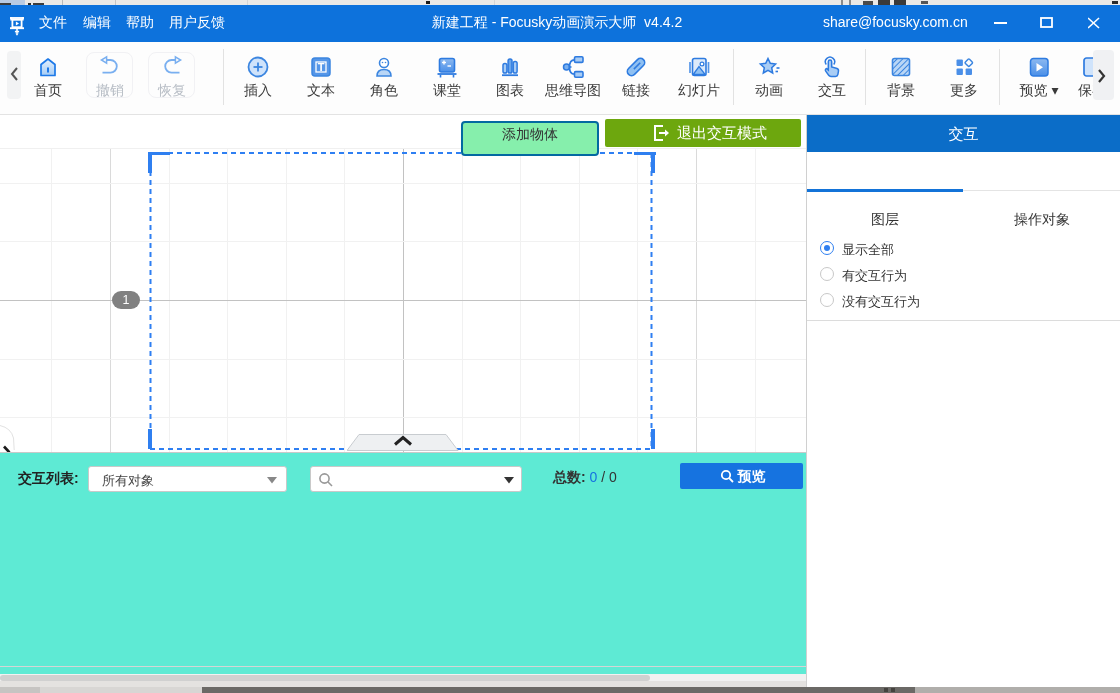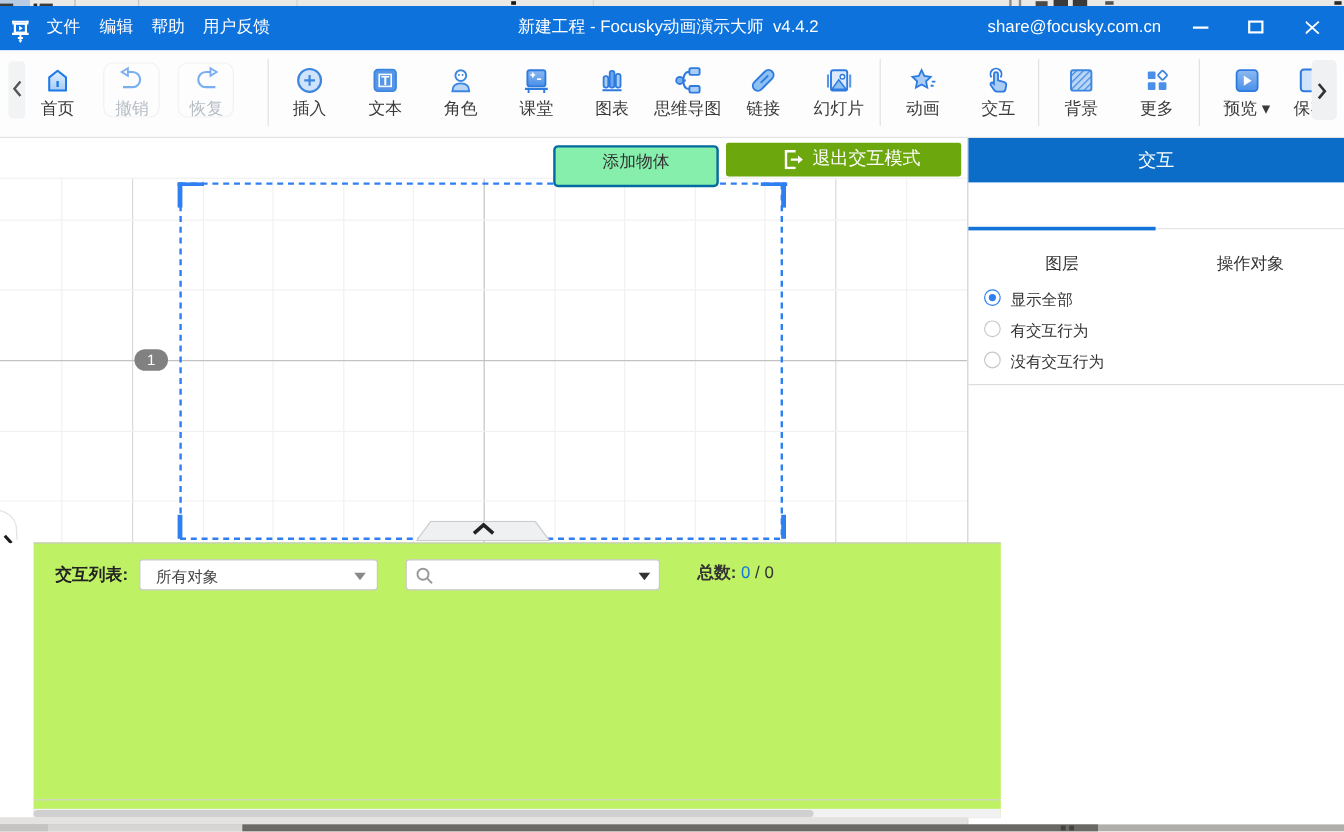--- a/index.html
+++ b/index.html
@@ -44,21 +44,21 @@
   #rp-underline { position:absolute; left:0; top:74px; width:156px; height:3px; background:#1373d8; }
   #rp-search { position:absolute; left:12px; top:89px; width:199px; height:26px; border:1px solid #c6c6c6; border-radius:3px; background:#fff; overflow:hidden; }
   #rp-search .ph { position:absolute; left:26px; top:6px; font-size:12.5px; color:#b0b0b0; white-space:nowrap; }
   .radio { position:absolute; left:13px; width:14px; height:14px; border:1px solid #c8c8c8; border-radius:50%; background:#fff; }
   .radio.sel { border-color:#2f7ff0; }
   .radio.sel::after { content:""; position:absolute; left:3px; top:3px; width:6px; height:6px; background:#2f7ff0; border-radius:50%; }
   .rlabel { position:absolute; left:35px; font-size:13px; color:#333; }
   #rp-line { position:absolute; left:0; top:205px; width:313px; height:1px; background:#dcdcdc; }
 
   
-  #bottompanel { left:0; top:452px; width:806px; height:229px; background:#bef264; border-top:1px solid #c9c9c9;margin-left:28px; }
+  #bottompanel { left:0; top:452px; width:806px; height:229px; background:#5eead4; border-top:1px solid #c9c9c9; }
   #bp-list-lbl { position:absolute; left:18px; top:17px; font-size:14px; font-weight:bold; color:#222; }
   .bp-box { position:absolute; top:13px; height:26px; border:1px solid #c9c9c9; border-radius:3px; background:#fff; overflow:hidden; }
   #bp-total { position:absolute; left:553px; top:16px; font-size:14px; color:#333; font-weight:bold; }
   #bp-preview { position:absolute; left:680px; top:10px; width:123px; height:26px; background:#1673e0; border-radius:2px; color:#fff; font-size:14px; text-align:center; line-height:26px; font-weight:bold; }
   #bp-header { position:absolute; left:0px; top:48px; width:806px; height:30px; background:#eaeaf0; }
   #bp-header span { position:absolute; top:6px; font-size:14px; font-weight:bold; color:#333; }
   #bp-bottomline { position:absolute; left:0; top:213px; width:806px; height:1px; background:#d5d5d5; }
   #bp-scroll { position:absolute; left:0; top:221px; width:806px; height:8px; background:#f1f1f1; }
   #bp-thumb { position:absolute; left:0; top:1px; width:650px; height:6px; background:#d0d0d0; border-radius:3px; }
 
@@ -541,20 +541,27 @@
   <div class="bp-box" style="left:310px;width:212px">
     <svg style="position:absolute;left:7px;top:5px" width="16" height="16" viewBox="0 0 16 16">
       <circle cx="6.5" cy="6.5" r="4.6" fill="none" stroke="#999" stroke-width="1.6"></circle>
       <line x1="10" y1="10" x2="14" y2="14" stroke="#999" stroke-width="1.6"></line>
     </svg>
     <svg style="position:absolute;left:193px;top:10px" width="10" height="7">
         <path d="M0 0 L10 0 L5 6.5 Z" fill="#333"></path>
       </svg>
   </div>
   <div id="bp-total">总数: <span style="color:#1673e0;font-weight:normal">0</span><span style="font-weight:normal"> / 0</span></div>
+  <div id="bp-preview">
+    <svg style="position:absolute;left:40px;top:6px" width="15" height="15" viewBox="0 0 15 15">
+      <circle cx="6" cy="6" r="4.2" fill="none" stroke="#fff" stroke-width="1.8"></circle>
+      <line x1="9.2" y1="9.2" x2="13" y2="13" stroke="#fff" stroke-width="1.8"></line>
+    </svg>
+    <span style="margin-left:20px">预览</span>
+  </div>
   <div id="bp-bottomline"></div>
   <div id="bp-scroll">
       <div id="bp-thumb"></div>
     </div>
 </div>
 
 <div class="abs" id="botstrip1"></div>
 <div class="abs" id="botstrip2"></div>
 <div class="abs" style="left:0;top:687px;width:40px;height:6px;background:#c6c4c2"></div>
 <div class="abs" style="left:40px;top:687px;width:162px;height:6px;background:#d8d6d4"></div>

